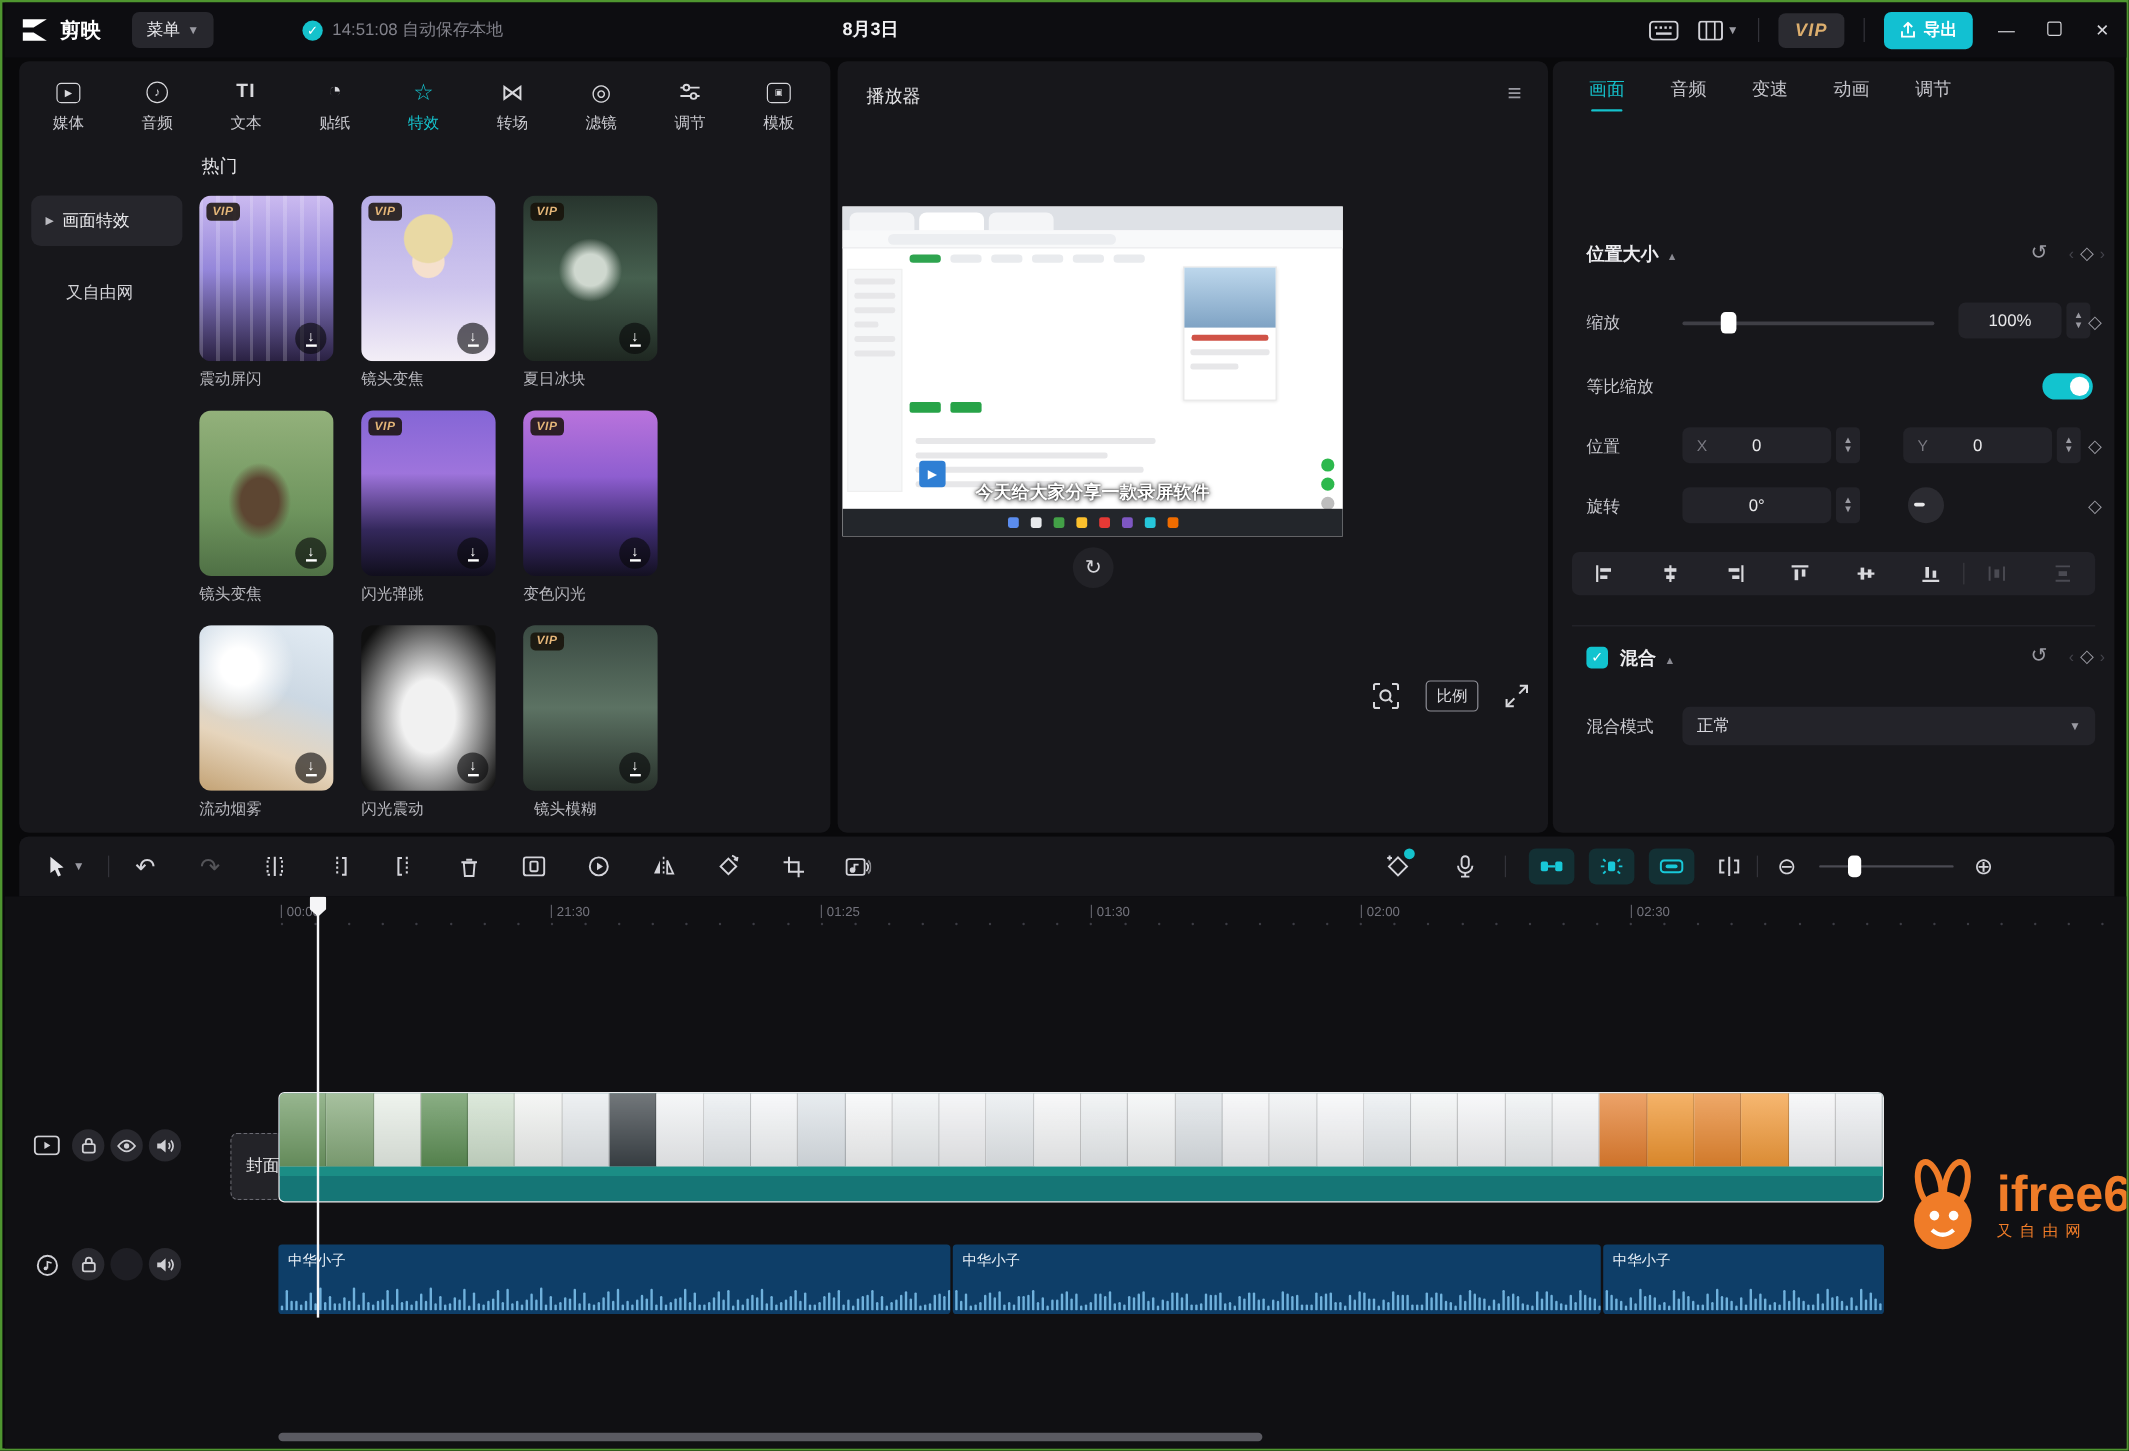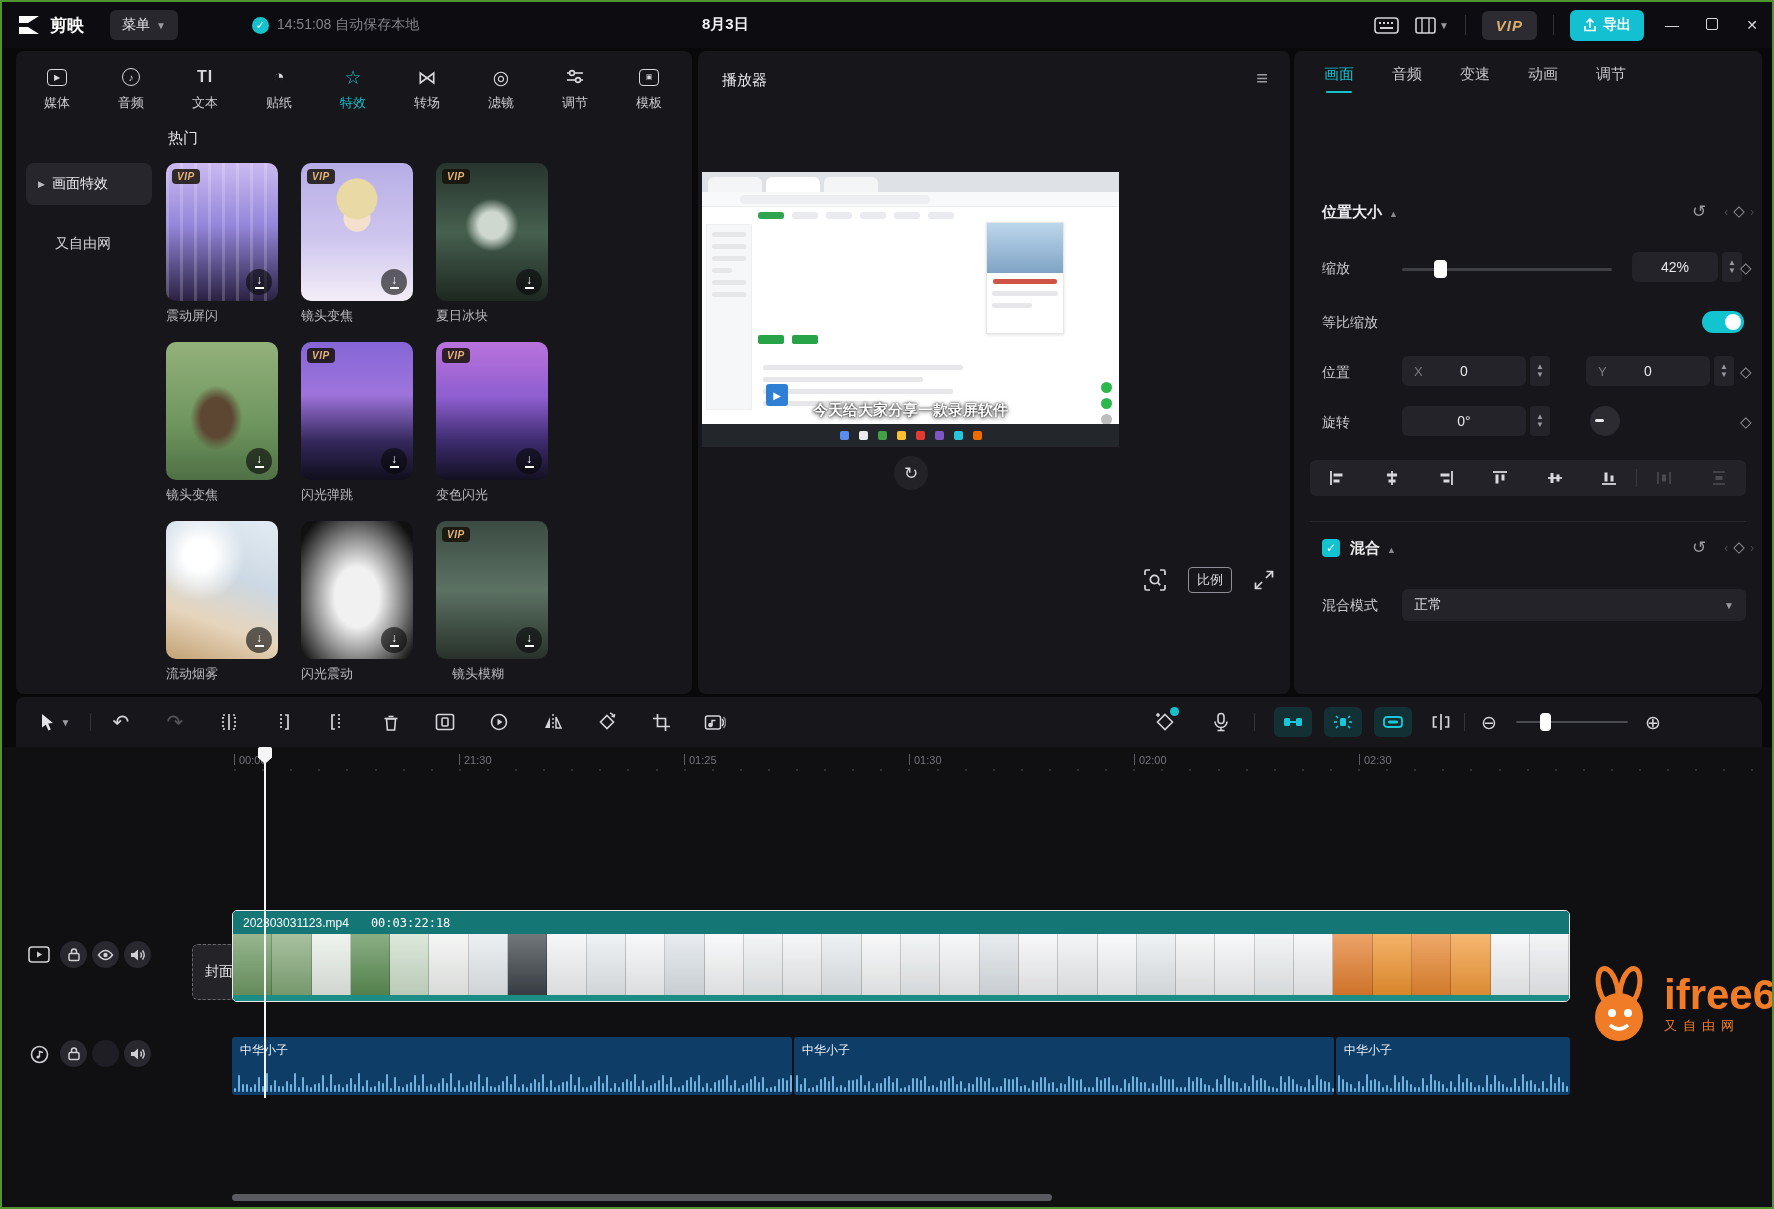--- a/index.html
+++ b/index.html
@@ -342,21 +342,21 @@
     </div>
     <div class="fx-card art9" style="left:420px;top:470px;">
       <span class="vip-badge">VIP</span>
       <span class="dl-btn">
           <b>↓</b>
           <i></i>
         </span>
     </div>
     <span class="fx-label" style="left:150px;top:614px;">流动烟雾</span>
     <span class="fx-label" style="left:285px;top:614px;">闪光震动</span>
-    <span class="fx-label" style="left:436px;top:614px;">镜头模糊</span>
+    <span class="fx-label" style="left:399px;top:614px;text-align:center;">镜头模糊</span>
   </div>
 
   <div id="player-panel" class="abs">
     <div class="pl-title">播放器</div>
     <div class="pl-menu">≡</div>
 
     <div id="preview">
       <div class="pv-chrome">
         <span class="pv-tab" style="left:6px;"></span>
           <span class="pv-tab" style="left:64px;background:#fff;"></span>
@@ -457,21 +457,21 @@
     <div class="kf-group" style="left:430px;top:151px;">
         <span class="arr">‹</span>
         <span class="dia">◇</span>
         <span class="arr">›</span>
       </div>
 
     <span class="rp-label" style="left:28px;top:209px;">缩放</span>
     <div class="slider-track" style="left:108px;top:217px;width:210px;">
       <span class="slider-knob" style="left:32px;"></span>
     </div>
-    <div class="val-box" style="left:338px;top:201px;width:86px;">42%</div>
+    <div class="val-box" style="left:338px;top:201px;width:86px;">100%</div>
     <div class="stepper" style="left:428px;top:201px;">
         <span>▲</span>
         <span>▼</span>
       </div>
     <div class="kf-group" style="left:446px;top:208px;">
         <span class="dia">◇</span>
       </div>
 
     <span class="rp-label" style="left:28px;top:263px;">等比缩放</span>
     <div class="toggle" style="left:408px;top:260px;">
@@ -846,24 +846,20 @@
     <span class="trk-ic trk-circle" style="left:120px;top:293px;">
         <svg width="16" height="14" viewBox="0 0 16 14">
           <polygon points="1,5 4,5 8,1.5 8,12.5 4,9 1,9" fill="#cfcfd4"></polygon>
           <path d="M10.5 4.5 q2 2.5 0 5 M12.5 2.5 q3.5 4.5 0 9" stroke="#cfcfd4" fill="none" stroke-width="1.4"></path>
         </svg>
       </span>
 
     <div class="cover-btn">封面</div>
 
     <div id="video-clip">
-      <div class="clip-head">
-        <span>202303031123.mp4</span>
-        <span class="mono">00:03:22:18</span>
-      </div>
       <div id="film">
           <div class="fth" style="background: linear-gradient(rgba(255, 255, 255, 0.28), rgba(0, 0, 0, 0.1)), rgb(111, 154, 100);"></div>
           <div class="fth" style="background: linear-gradient(rgba(255, 255, 255, 0.28), rgba(0, 0, 0, 0.1)), rgb(133, 169, 122);"></div>
           <div class="fth" style="background: linear-gradient(rgba(255, 255, 255, 0.28), rgba(0, 0, 0, 0.1)), rgb(232, 239, 231);"></div>
           <div class="fth" style="background: linear-gradient(rgba(255, 255, 255, 0.28), rgba(0, 0, 0, 0.1)), rgb(93, 143, 85);"></div>
           <div class="fth" style="background: linear-gradient(rgba(255, 255, 255, 0.28), rgba(0, 0, 0, 0.1)), rgb(207, 224, 205);"></div>
           <div class="fth" style="background: linear-gradient(rgba(255, 255, 255, 0.28), rgba(0, 0, 0, 0.1)), rgb(241, 243, 241);"></div>
           <div class="fth" style="background: linear-gradient(rgba(255, 255, 255, 0.28), rgba(0, 0, 0, 0.1)), rgb(231, 235, 238);"></div>
           <div class="fth" style="background: linear-gradient(rgba(255, 255, 255, 0.28), rgba(0, 0, 0, 0.1)), rgb(60, 67, 72);"></div>
           <div class="fth" style="background: linear-gradient(rgba(255, 255, 255, 0.28), rgba(0, 0, 0, 0.1)), rgb(242, 244, 246);"></div>

